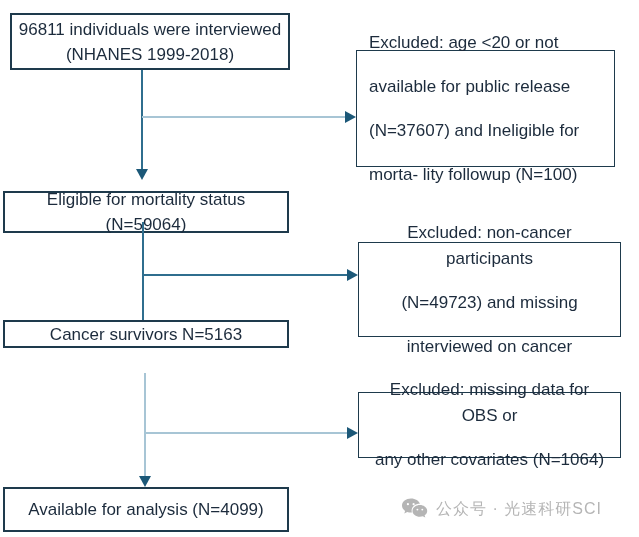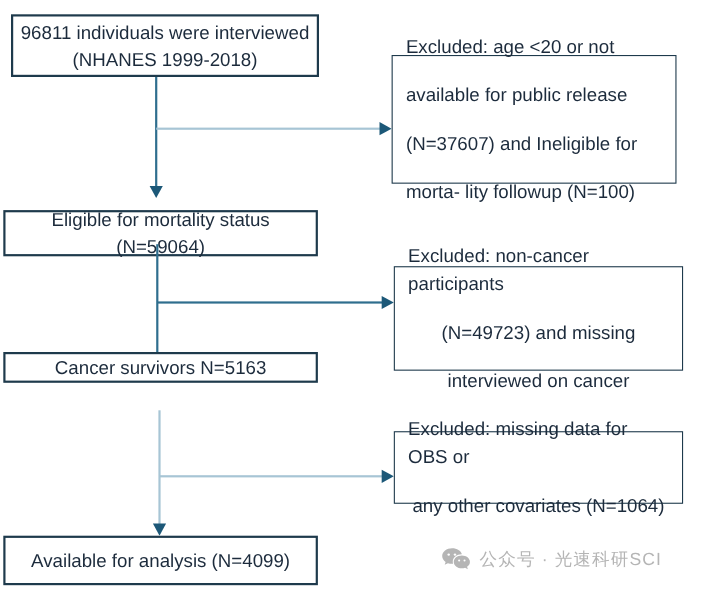--- a/index.html
+++ b/index.html
@@ -27,21 +27,21 @@
     text-align: center;
     line-height: 25px;
   }
   .box.excl {
     border: 1.5px solid #1e3a4c;
     line-height: 26px;
     padding: 4px 12px;
     gap: 18px;
   }
   .box.excl.left-align { text-align: left; align-items: flex-start; }
-  .box.excl.center-align { text-align: left; align-items: center; }
+  .box.excl.center-align { text-align: center; align-items: center; }
   .vline { position: absolute; width: 2px; }
   .hline { position: absolute; height: 2px; }
   .line-dark  { background: #2f6e8e; }
   .line-light { background: #a7c5d5; }
   .arrow-down {
     position: absolute;
     width: 0; height: 0;
     border-left: 6px solid transparent;
     border-right: 6px solid transparent;
     border-top: 11px solid #1c5878;

